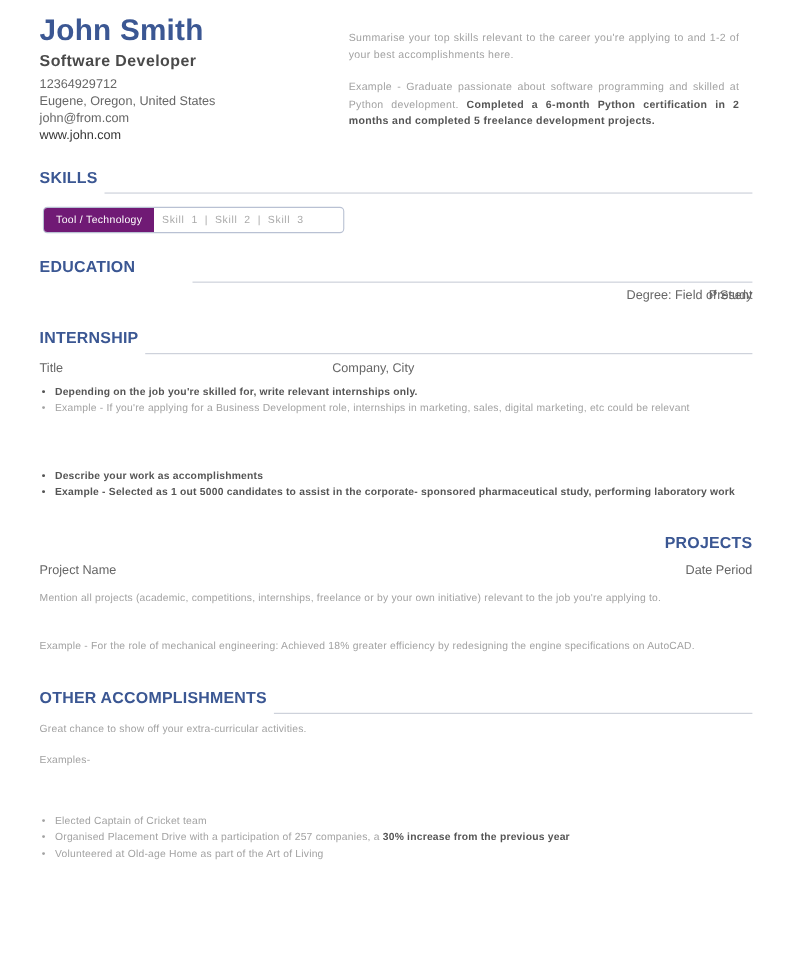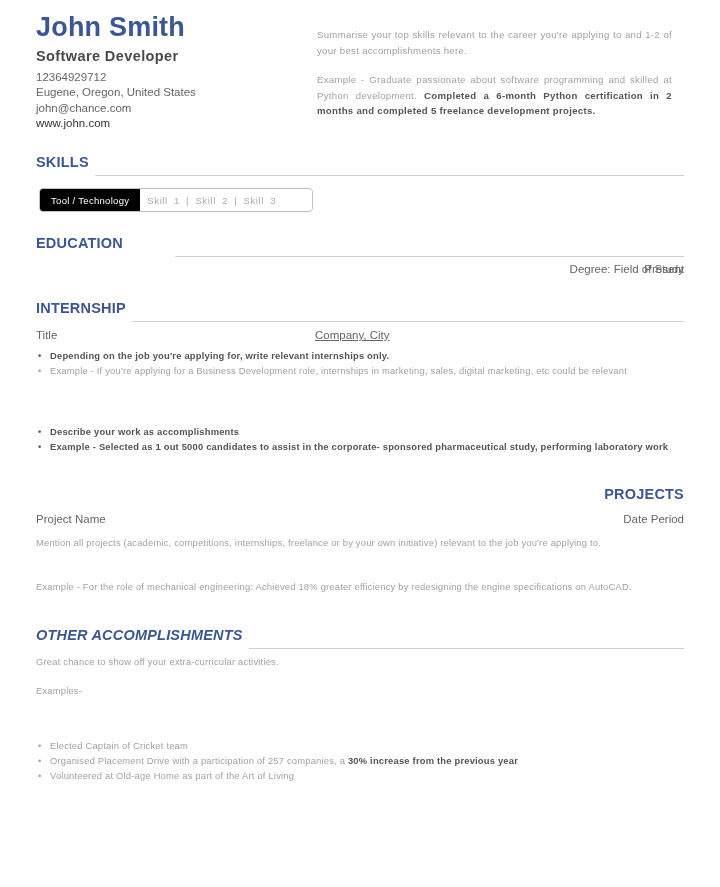--- a/index.html
+++ b/index.html
@@ -14,46 +14,46 @@
 
     .summary { position: absolute; left: 317px; top: 27px; width: 355px; font-size: 9.6px; color: #a2a2a2; line-height: 15.5px; text-align: justify; letter-spacing: 0.3px; }
     .summary p + p { margin-top: 14px; }
     .summary b { color: #555; }
 
     .section-head { position: absolute; left: 36px; display: flex; align-items: flex-end; width: 648px; }
     .section-title { font-size: 14.5px; font-weight: bold; color: #3b5793; letter-spacing: 0.2px; white-space: nowrap; }
     .section-rule { flex: 1; height: 1px; background: #c9ced8; margin-left: 6px; margin-bottom: -6px; }
 
     .skills-box { position: absolute; left: 39px; top: 188px; height: 24px; width: 274px; border: 1.5px solid #b9c1d3; border-radius: 4px; display: flex; align-items: center; overflow: hidden; }
-    .skill-tool { background: #000000; color: #fff; font-size: 9.5px; height: 100%; display: flex; align-items: center; padding: 0 11px; letter-spacing: 0.3px; }
+    .skill-tool { background: #701a75; color: #fff; font-size: 9.5px; height: 100%; display: flex; align-items: center; padding: 0 11px; letter-spacing: 0.3px; }
     .skill-list { color: #aaa; font-size: 9.5px; padding-left: 7px; letter-spacing: 0.6px; word-spacing: 3px; }
 
     .row { position: absolute; left: 36px; width: 648px; font-size: 11.5px; color: #666; }
     .row .right { position: absolute; right: 0; top: 0; }
-    .row .mid { position: absolute; left: 279px; top: 0; text-decoration: underline; }
+    .row .mid { position: absolute; left: 266px; top: 0; }
 
     .bullets { position: absolute; left: 38px; width: 650px; font-size: 9.4px; line-height: 15.2px; letter-spacing: 0.2px; list-style: none; }
     .bullets li { position: relative; padding-left: 12px; text-align: justify; }
     .bullets li::before { content: "•"; position: absolute; left: 0; top: 0; }
     .bold { color: #555; font-weight: bold; }
     .light { color: #a2a2a2; }
 
     .para { position: absolute; left: 36px; width: 648px; font-size: 9.4px; line-height: 15.2px; color: #a2a2a2; text-align: justify; letter-spacing: 0.2px; }
   </style>
 </head>
 <body>
 
 <div class="page">
 
   <div class="name">John Smith</div>
   <div class="role">Software Developer</div>
   <div class="contact">
     <div>12364929712</div>
     <div>Eugene, Oregon, United States</div>
-    <div>john@chance.com</div>
+    <div>john@from.com</div>
     <div>www.john.com</div>
   </div>
 
   <div class="summary">
     <p>Summarise your top skills relevant to the career you're applying to and 1-2 of your best accomplishments here.</p>
     <p><span>Example - Graduate passionate about software programming and skilled at Python development. </span><b>Completed a 6-month Python certification in 2 months and completed 5 freelance development projects.</b></p>
   </div>
 
   <div class="section-head" style="top:154px;">
     <span class="section-title">SKILLS</span>
@@ -75,40 +75,40 @@
 
   <div class="section-head" style="top:300px;">
     <span class="section-title">INTERNSHIP</span>
     <span class="section-rule"></span>
   </div>
   <div class="row" style="top:329px;">
     <span>Title</span>
     <span class="mid">Company, City</span>
   </div>
   <ul class="bullets" style="top:348px;">
-    <li class="bold">Depending on the job you're applying for, write relevant internships only.</li>
+    <li class="bold">Depending on the job you're skilled for, write relevant internships only.</li>
     <li class="light">Example - If you're applying for a Business Development role, internships in marketing, sales, digital marketing, etc could be relevant</li>
   </ul>
   <ul class="bullets" style="top:424px;">
     <li class="bold">Describe your work as accomplishments</li>
     <li class="bold">Example - Selected as 1 out 5000 candidates to assist in the corporate- sponsored pharmaceutical study, performing laboratory work</li>
   </ul>
 
   <div class="section-head" style="top:486px;flex-direction:column;">
     <span class="section-title">PROJECTS</span>
     <span class="section-rule"></span>
   </div>
   <div class="row" style="top:513px;">
     <span>Project Name</span>
     <span class="right">Date Period</span>
   </div>
   <div class="para" style="top:535px;">Mention all projects (academic, competitions, internships, freelance or by your own initiative) relevant to the job you're applying to.</div>
   <div class="para" style="top:579px;">Example - For the role of mechanical engineering: Achieved 18% greater efficiency by redesigning the engine specifications on AutoCAD.</div>
 
-  <div class="section-head" style="top:627px;font-style:italic;">
+  <div class="section-head" style="top:627px;">
     <span class="section-title">OTHER ACCOMPLISHMENTS</span>
     <span class="section-rule"></span>
   </div>
   <div class="para" style="top:683px;">Examples-</div>
   <div class="para" style="top:654px;">Great chance to show off your extra-curricular activities.</div>
   <ul class="bullets light" style="top:698px;margin-top:40px;">
     <li>Elected Captain of Cricket team</li>
     <li><span>Organised Placement Drive with a participation of 257 companies, a </span><span class="bold">30% increase from the previous year</span></li>
     <li>Volunteered at Old-age Home as part of the Art of Living</li>
   </ul>

